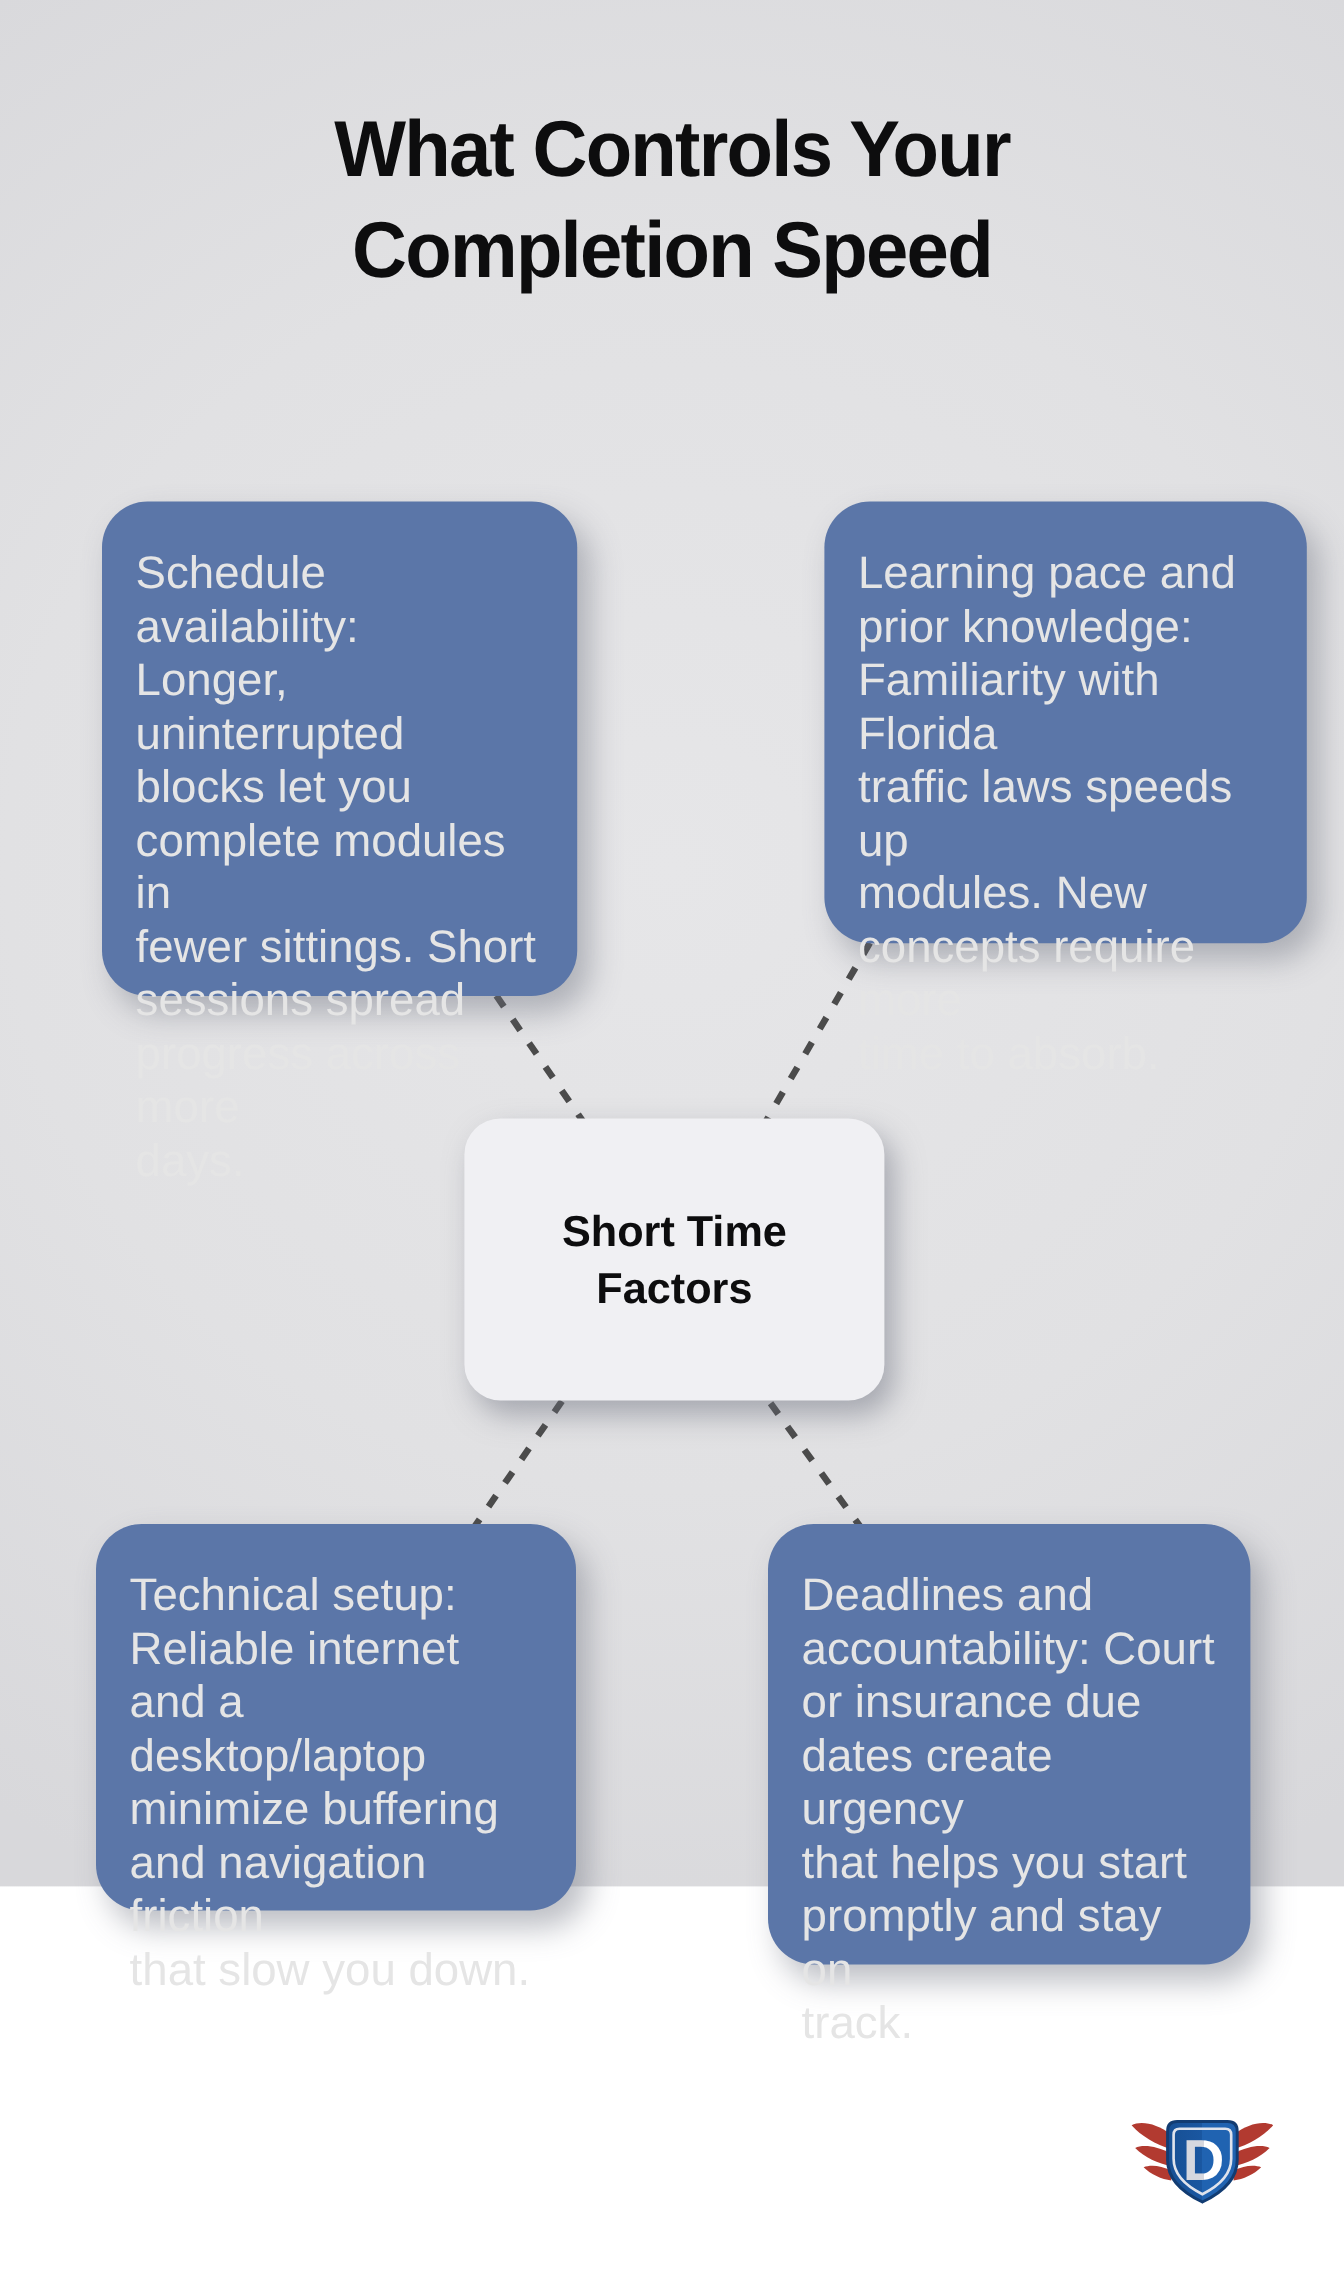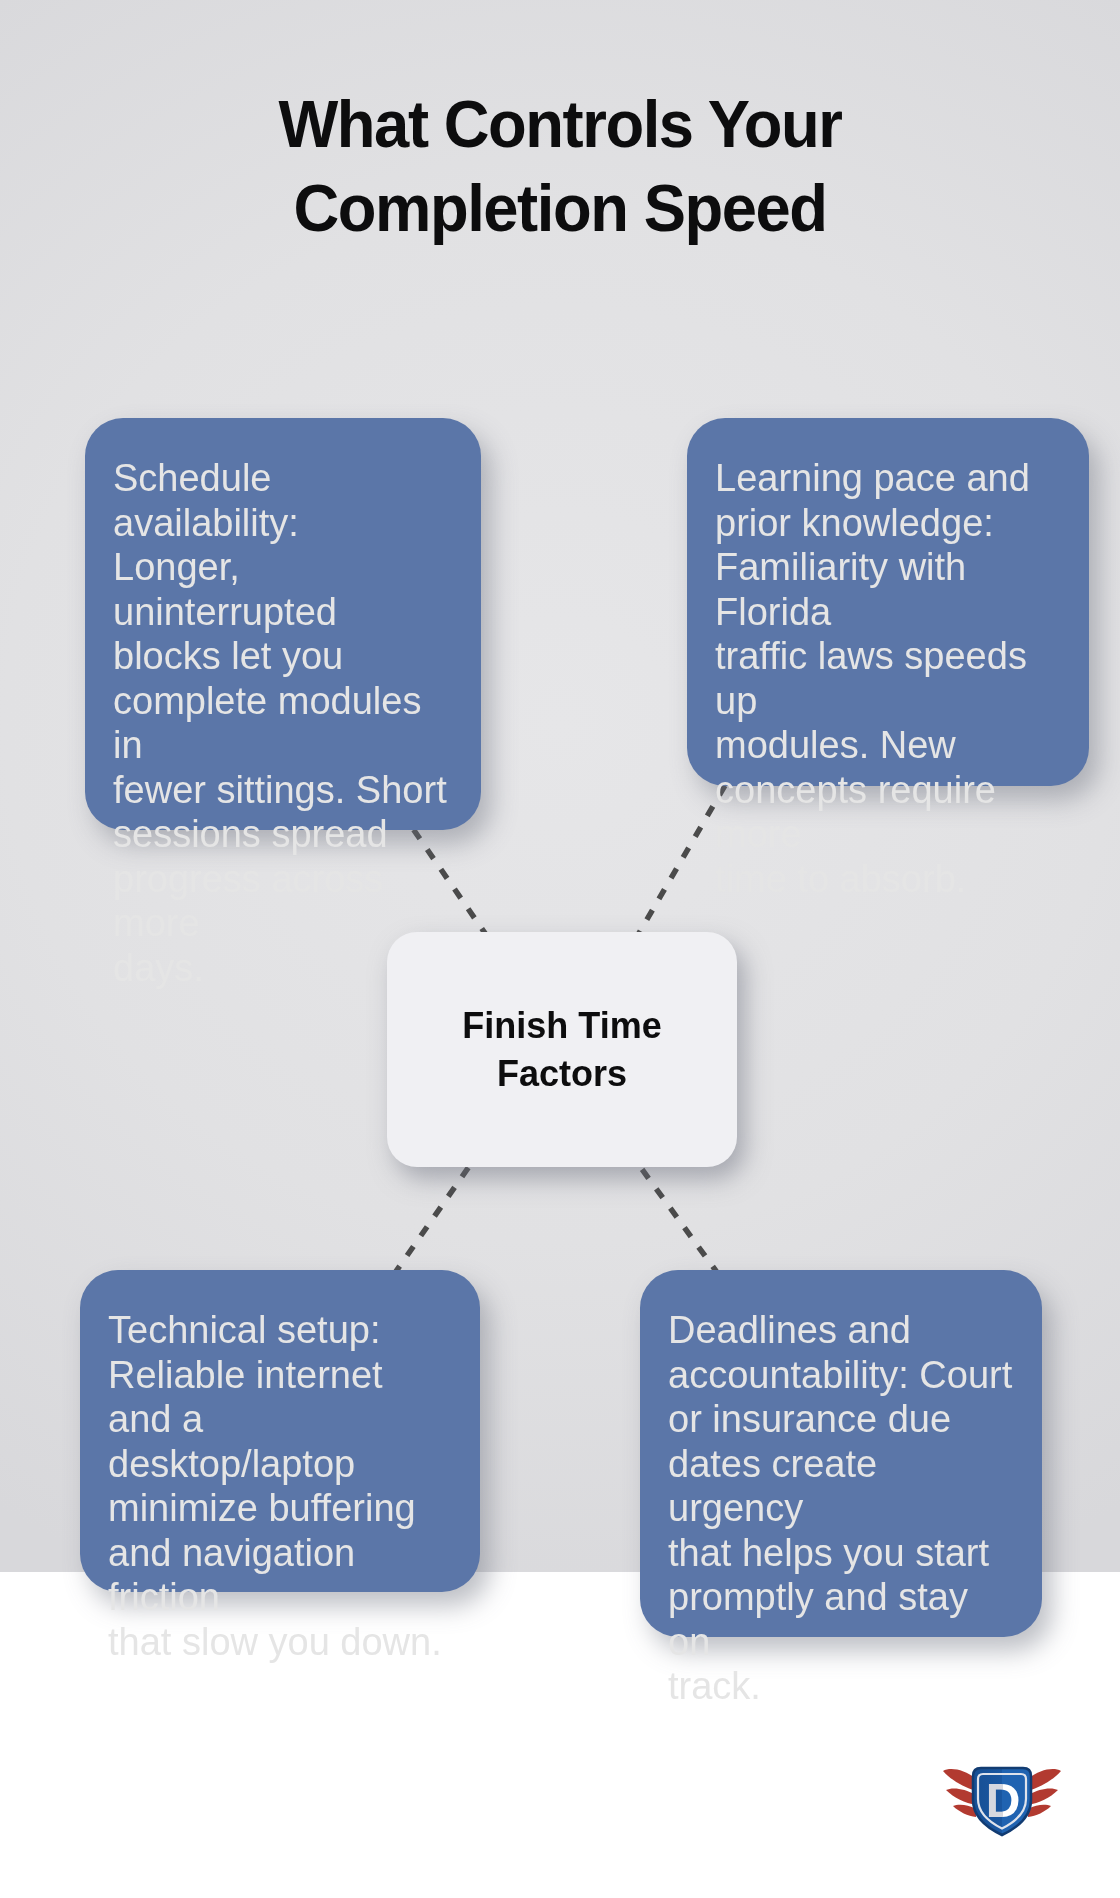--- a/index.html
+++ b/index.html
@@ -98,21 +98,21 @@
 days.</div>
 
   <div class="factor-box" id="factor-top-right">Learning pace and
 prior knowledge:
 Familiarity with Florida
 traffic laws speeds up
 modules. New
 concepts require more
 time to absorb.</div>
 
-  <div class="center-node">Finish Time
+  <div class="center-node">Short Time
 Factors</div>
 
   <div class="factor-box" id="factor-bottom-left">Technical setup:
 Reliable internet and a
 desktop/laptop
 minimize buffering
 and navigation friction
 that slow you down.</div>
 
   <div class="factor-box" id="factor-bottom-right">Deadlines and

